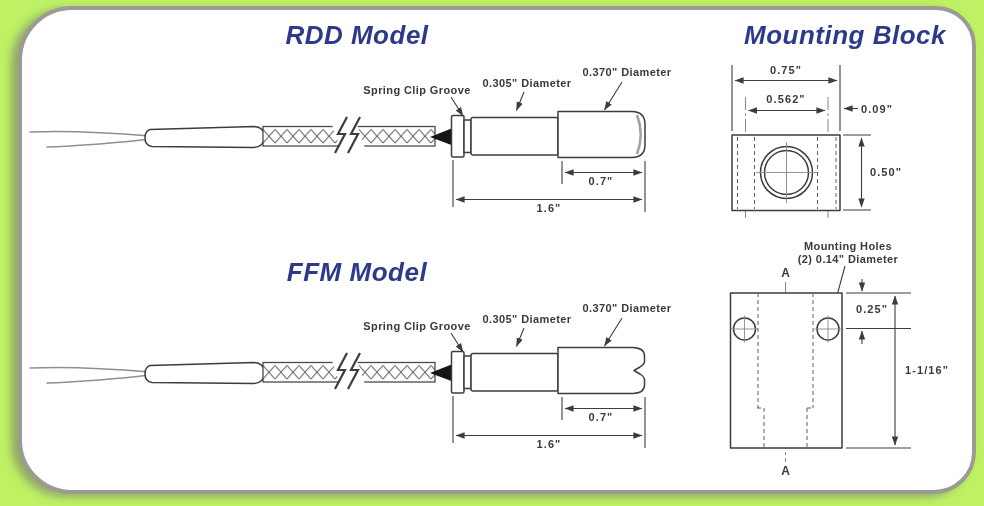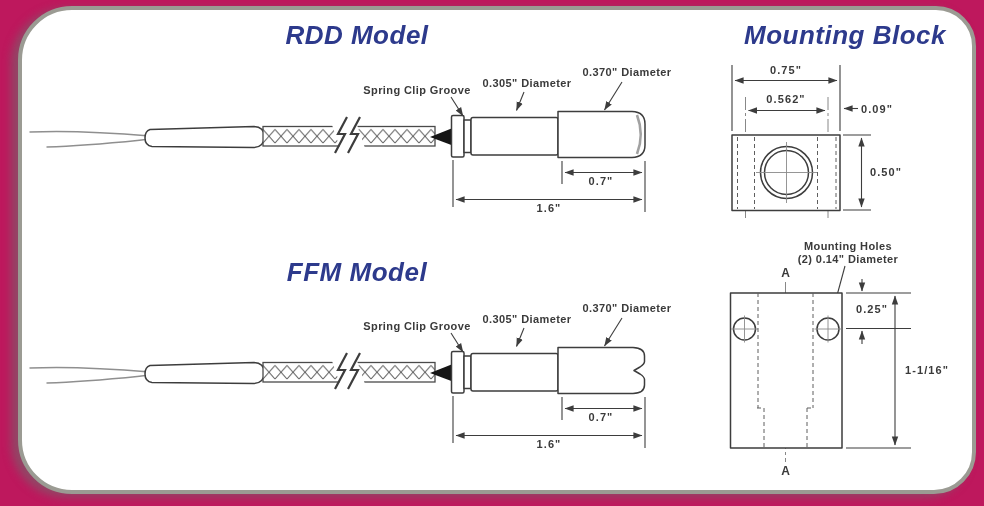--- a/index.html
+++ b/index.html
@@ -1,16 +1,16 @@
 <!DOCTYPE html>
 <html style="--title_blue: #2d3a8c; --line: #3d3d3d; --dim_text: #3a3a3a; --wire: #8f8f8f; --border_gray: #9b9b93;"><head>
 <meta charset="utf-8">
 <style>
   html,body{margin:0;padding:0;background:#ffffff;}
-  .stage{position:relative;width:984px;height:506px;background:#be185d;
+  .stage{position:relative;width:984px;height:506px;background:#bef264;
          font-family:"Liberation Sans",sans-serif;overflow:hidden;}
   .panel{position:absolute;left:18px;top:6px;width:958px;height:488px;
          box-sizing:border-box;border:4px solid var(--border_gray,#9b9b93);
          border-radius:54px 40px 42px 54px;background:#fff;
          box-shadow:-7px 3px 9px rgba(110,110,110,.55);}
   svg.overlay{position:absolute;left:0;top:0;}
   
   .shape{stroke:var(--line,#3d3d3d);fill:#fff;stroke-width:1.5;stroke-linejoin:round;}
   .dim{stroke:var(--line,#3d3d3d);fill:none;stroke-width:1.1;}
   .dash{stroke:#5e5e5e;stroke-width:1;fill:none;stroke-dasharray:4 3;}

